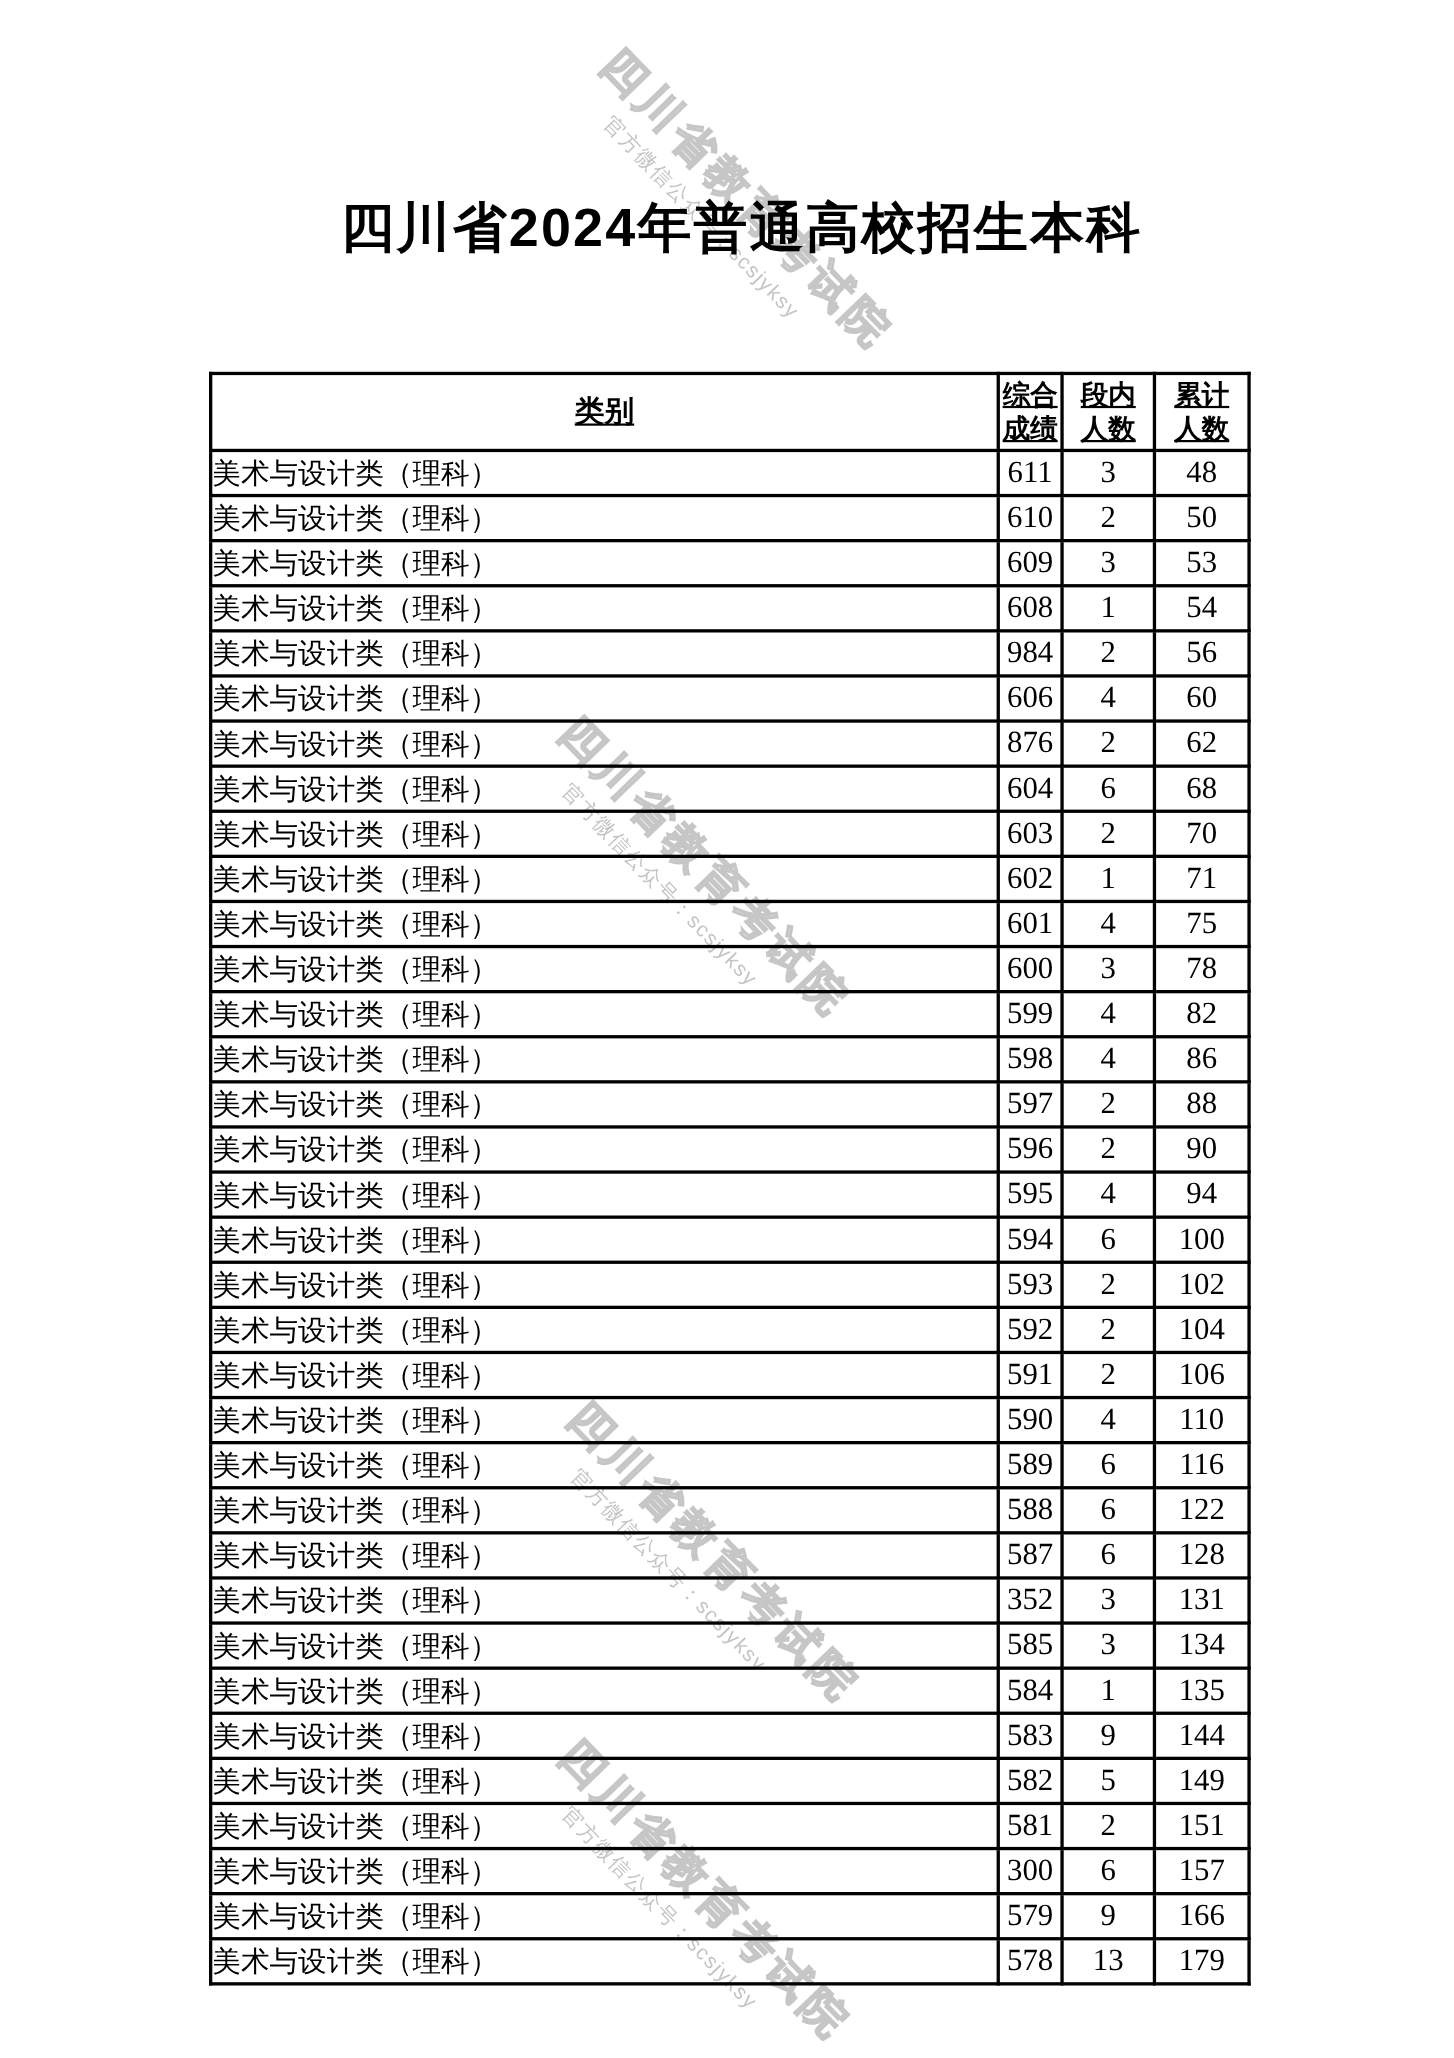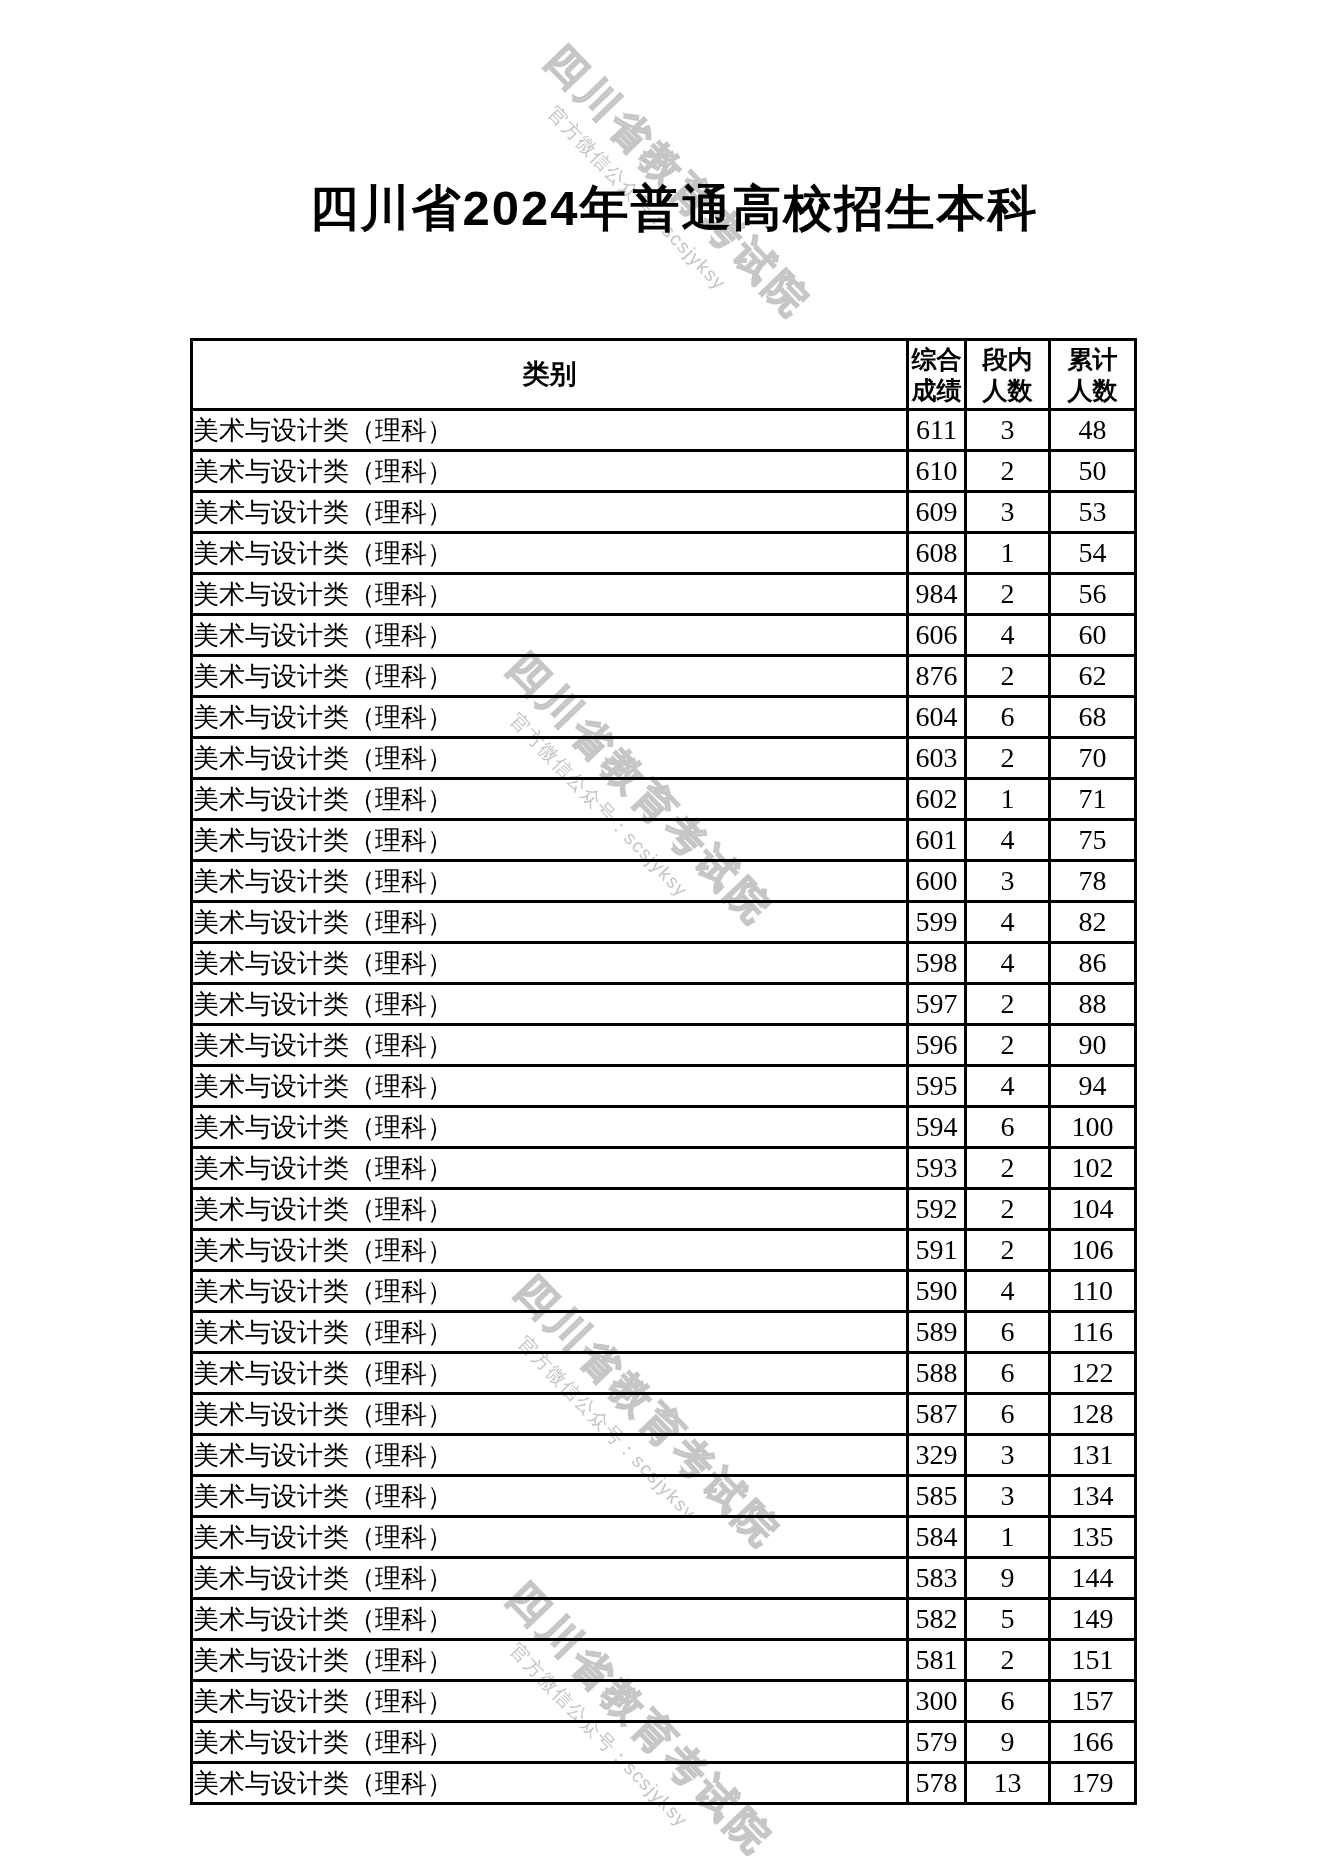--- a/index.html
+++ b/index.html
@@ -70,21 +70,21 @@
   }
   table.stat col.c-cat{width:716px;}
   table.stat col.c-score{width:58px;}
   table.stat col.c-seg{width:84px;}
   table.stat col.c-cum{width:86px;}
   table.stat th, table.stat td{
     border:3px solid #000;
     padding:0;
     background:transparent;
   }
-  tr.head-row{height:70px;}
+  tr.head-row{height:70px;text-decoration:underline;}
   th{
     font-weight:700;
     font-size:25px;
     line-height:31px;
     text-align:center;
     vertical-align:middle;
     white-space:pre-line;
   }
   th.h-cat{font-size:27px;}
   tr.data-row{height:41px;}
@@ -291,21 +291,21 @@
           <td class="cell-cumulative">122</td>
         </tr>
         <tr class="data-row">
           <td class="cell-category">美术与设计类（理科）</td>
           <td class="cell-score">587</td>
           <td class="cell-segment">6</td>
           <td class="cell-cumulative">128</td>
         </tr>
         <tr class="data-row">
           <td class="cell-category">美术与设计类（理科）</td>
-          <td class="cell-score">329</td>
+          <td class="cell-score">352</td>
           <td class="cell-segment">3</td>
           <td class="cell-cumulative">131</td>
         </tr>
         <tr class="data-row">
           <td class="cell-category">美术与设计类（理科）</td>
           <td class="cell-score">585</td>
           <td class="cell-segment">3</td>
           <td class="cell-cumulative">134</td>
         </tr>
         <tr class="data-row">

